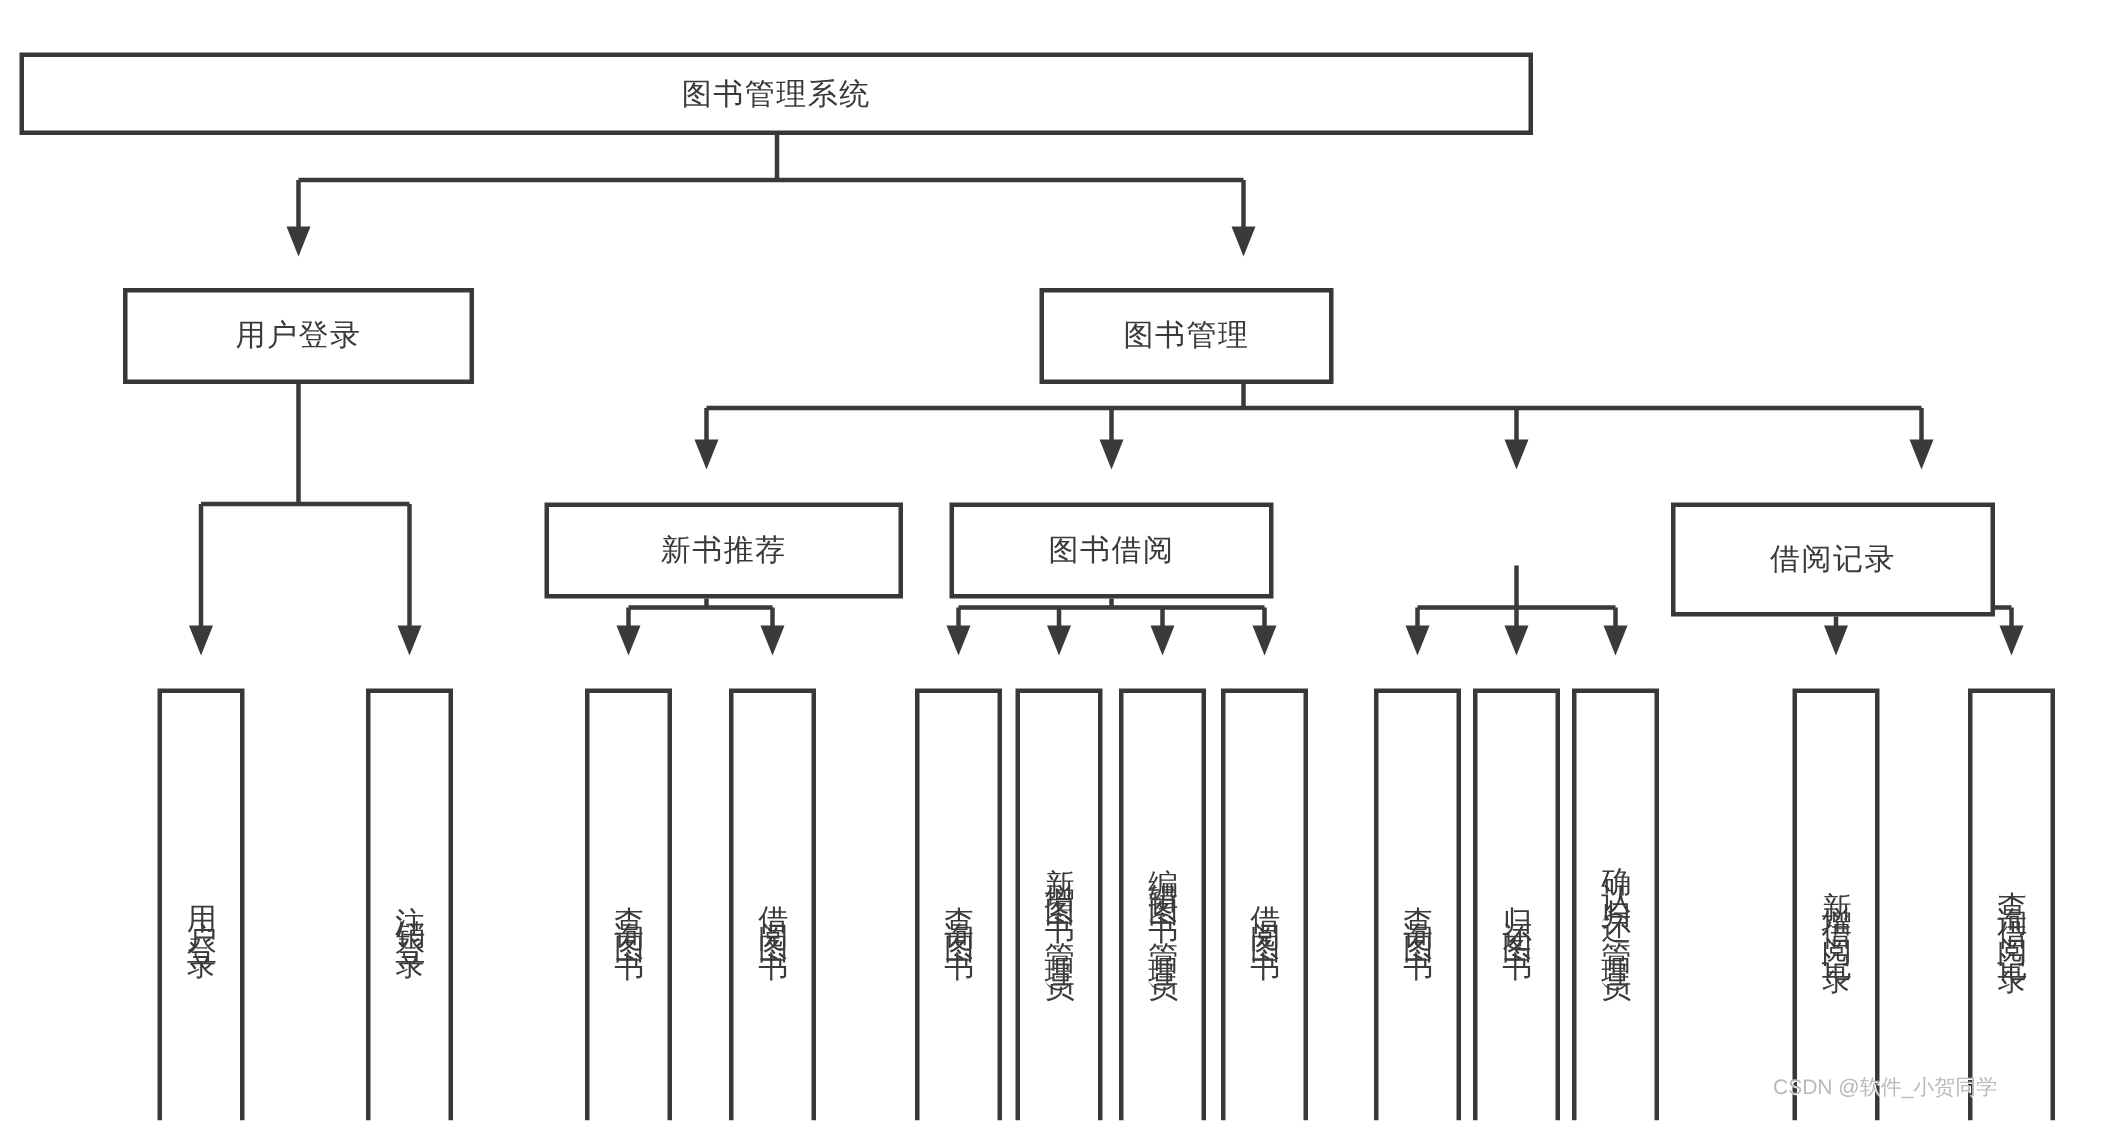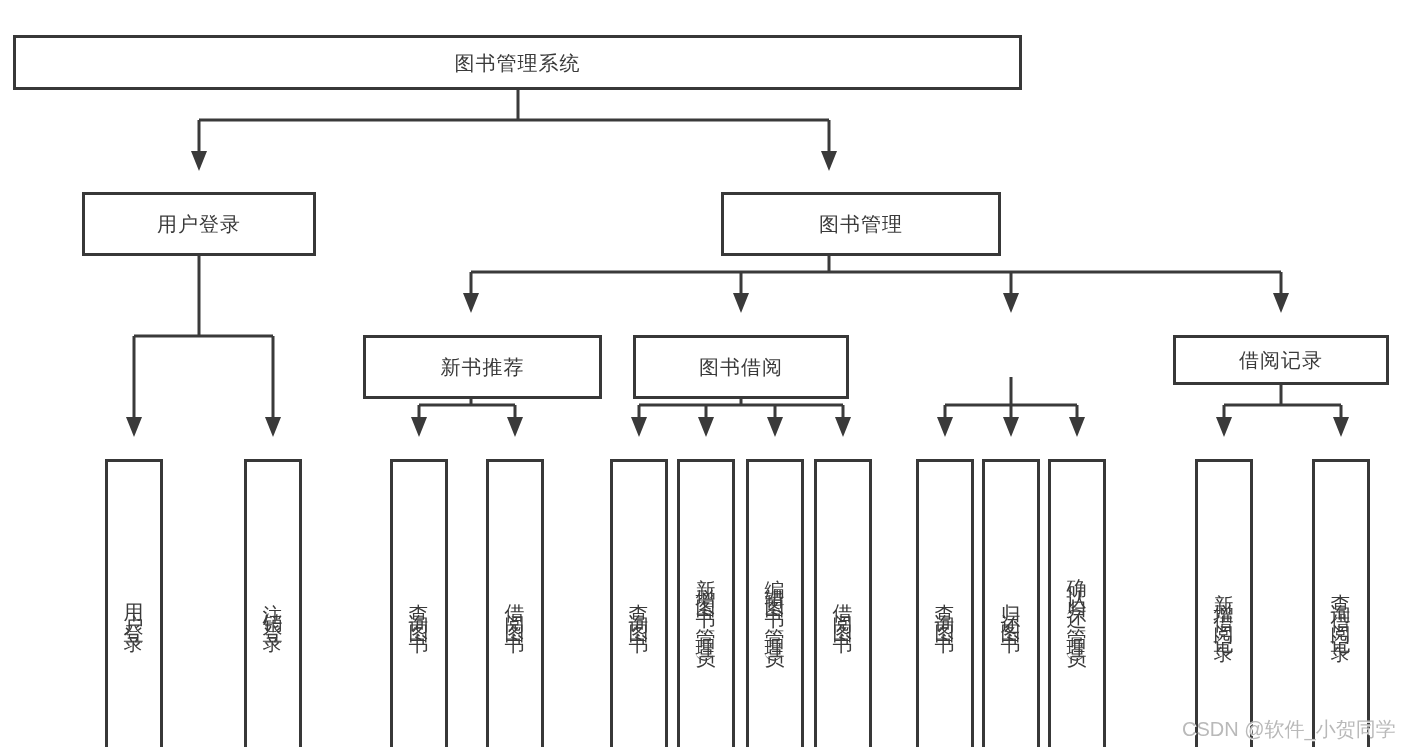--- a/index.html
+++ b/index.html
@@ -36,21 +36,21 @@
   .box.h span{letter-spacing:1px;white-space:nowrap;}
   .box.v span{
     writing-mode:vertical-rl;
     text-orientation:mixed;
     letter-spacing:10px;
     white-space:nowrap;
   }
   .watermark{
     position:absolute;
     left:1182px;top:716px;
-    font-size:20px;
+    font-size:14px;
     color:var(--watermark);
     white-space:nowrap;
     text-shadow:1px 1px 0 #ffffff;
   }
 </style>
 </head>
 <body>
 
 <div class="canvas">
 
@@ -104,31 +104,31 @@
     </g>
   </svg>
 
   <div class="box h" style="left:13px;top:13px;width:1009px;height:55px">
     <span>图书管理系统</span>
   </div>
 
   <div class="box h" style="left:82px;top:170px;width:234px;height:64px">
     <span>用户登录</span>
   </div>
-  <div class="box h" style="left:721px;top:170px;width:280px;height:64px">
+  <div class="box h" style="left:693px;top:170px;width:196px;height:64px">
     <span>图书管理</span>
   </div>
 
   <div class="box h" style="left:363px;top:313px;width:239px;height:64px">
     <span>新书推荐</span>
   </div>
   <div class="box h" style="left:633px;top:313px;width:216px;height:64px">
     <span>图书借阅</span>
   </div>
-  <div class="box h" style="left:1173px;top:313px;width:216px;height:50px">
+  <div class="box h" style="left:1114px;top:313px;width:216px;height:76px">
     <span>借阅记录</span>
   </div>
 
   <div class="box v" style="left:105px;top:437px;width:58px;height:298px">
     <span>用户登录</span>
   </div>
   <div class="box v" style="left:244px;top:437px;width:58px;height:298px">
     <span>注销登录</span>
   </div>
 

